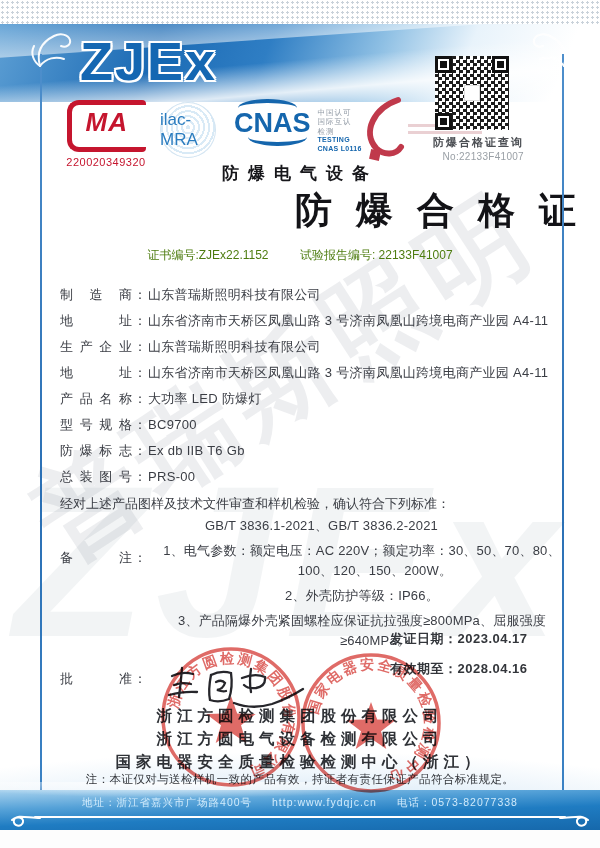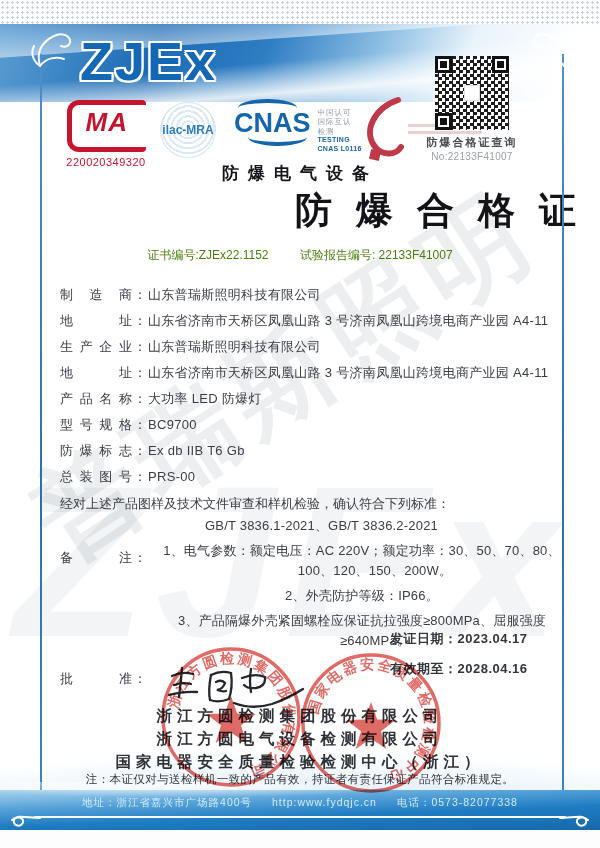--- a/index.html
+++ b/index.html
@@ -30,34 +30,34 @@
   .logos{position:absolute;top:92px;left:0;right:0;height:80px;z-index:5;}
   .cma{position:absolute;left:58px;top:8px;width:96px;text-align:center;}
   .cma-shape{position:relative;width:74px;height:42px;margin:0 auto;
         border:5px solid #c5152e;border-right:none;border-radius:12px 4px 4px 12px;}
   .cma-shape span{position:absolute;left:14px;top:2px;font-size:26px;font-weight:bold;
         color:#c5152e;letter-spacing:1px;font-style:italic;}
   .cma-num{margin-top:4px;font-size:11px;color:#c5152e;letter-spacing:.5px;}
   .ilac{position:absolute;left:160px;top:10px;width:56px;height:56px;border-radius:50%;
         background:repeating-radial-gradient(circle at 50% 45%,#d9eaf6 0 2px,#ffffff 2px 5px);
         box-shadow:inset 0 0 0 1px #d4e5f2;display:flex;align-items:center;justify-content:center;}
-  .ilac span{font-size:12px;font-weight:bold;color:#2a7cbf;text-shadow:0 0 2px #fff;}
+  .ilac span{font-size:17px;font-weight:normal;color:#2a7cbf;text-shadow:0 0 2px #fff;}
   .cnas{position:absolute;left:234px;top:16px;display:flex;align-items:flex-start;}
   .cnas-word{position:relative;font-size:27px;font-weight:bold;color:#1566ad;letter-spacing:0;}
   .cnas-word::before{content:"";position:absolute;top:-9px;left:4px;right:14px;height:14px;
         border-top:4px solid #1566ad;border-radius:50% 50% 0 0;}
   .cnas-word::after{content:"";position:absolute;bottom:-7px;left:14px;right:4px;height:14px;
         border-bottom:4px solid #1566ad;border-radius:0 0 50% 50%;}
   .cnas-side{margin-left:7px;line-height:1.25;}
   .cnas-side .cn{font-size:7.5px;color:#8f98a3;letter-spacing:1px;}
   .cnas-side .en{font-size:7px;font-weight:bold;color:#1566ad;letter-spacing:.3px;}
   .swoosh{position:absolute;left:352px;top:2px;}
   .swoosh .bars{position:absolute;left:56px;top:30px;width:74px;}
   .swoosh .bars i{display:block;height:3px;margin-bottom:4px;background:rgba(195,120,130,.35);}
-  .qr-block{position:absolute;left:420px;top:-36px;width:104px;text-align:center;}
+  .qr-block{position:absolute;left:420px;top:-36px;width:104px;text-align:right;}
   .qr{position:relative;width:74px;height:74px;margin:0 auto;background:#fff;}
   .qr .pat{position:absolute;inset:0;background-image:repeating-conic-gradient(#1d1d1d 0% 25%,#ffffff 0% 50%);
         background-size:7px 7px;}
   .qr .f{position:absolute;width:17px;height:17px;border:3px solid #111;background:#fff;box-sizing:border-box;}
   .qr .f::after{content:"";position:absolute;inset:2px;background:#111;}
   .qr .f.tl{top:0;left:0}.qr .f.tr{top:0;right:0}.qr .f.bl{bottom:0;left:0}
   .qr .ctr{position:absolute;left:29px;top:29px;width:16px;height:16px;background:#fff;box-shadow:inset 0 0 0 1px #ddd;}
   .qr-cap{margin-top:5px;font-size:11px;font-weight:bold;color:#4a4d52;letter-spacing:2px;}
   .qr-no{margin-top:1px;font-size:10px;color:#9aa0a6;letter-spacing:.3px;}
   

